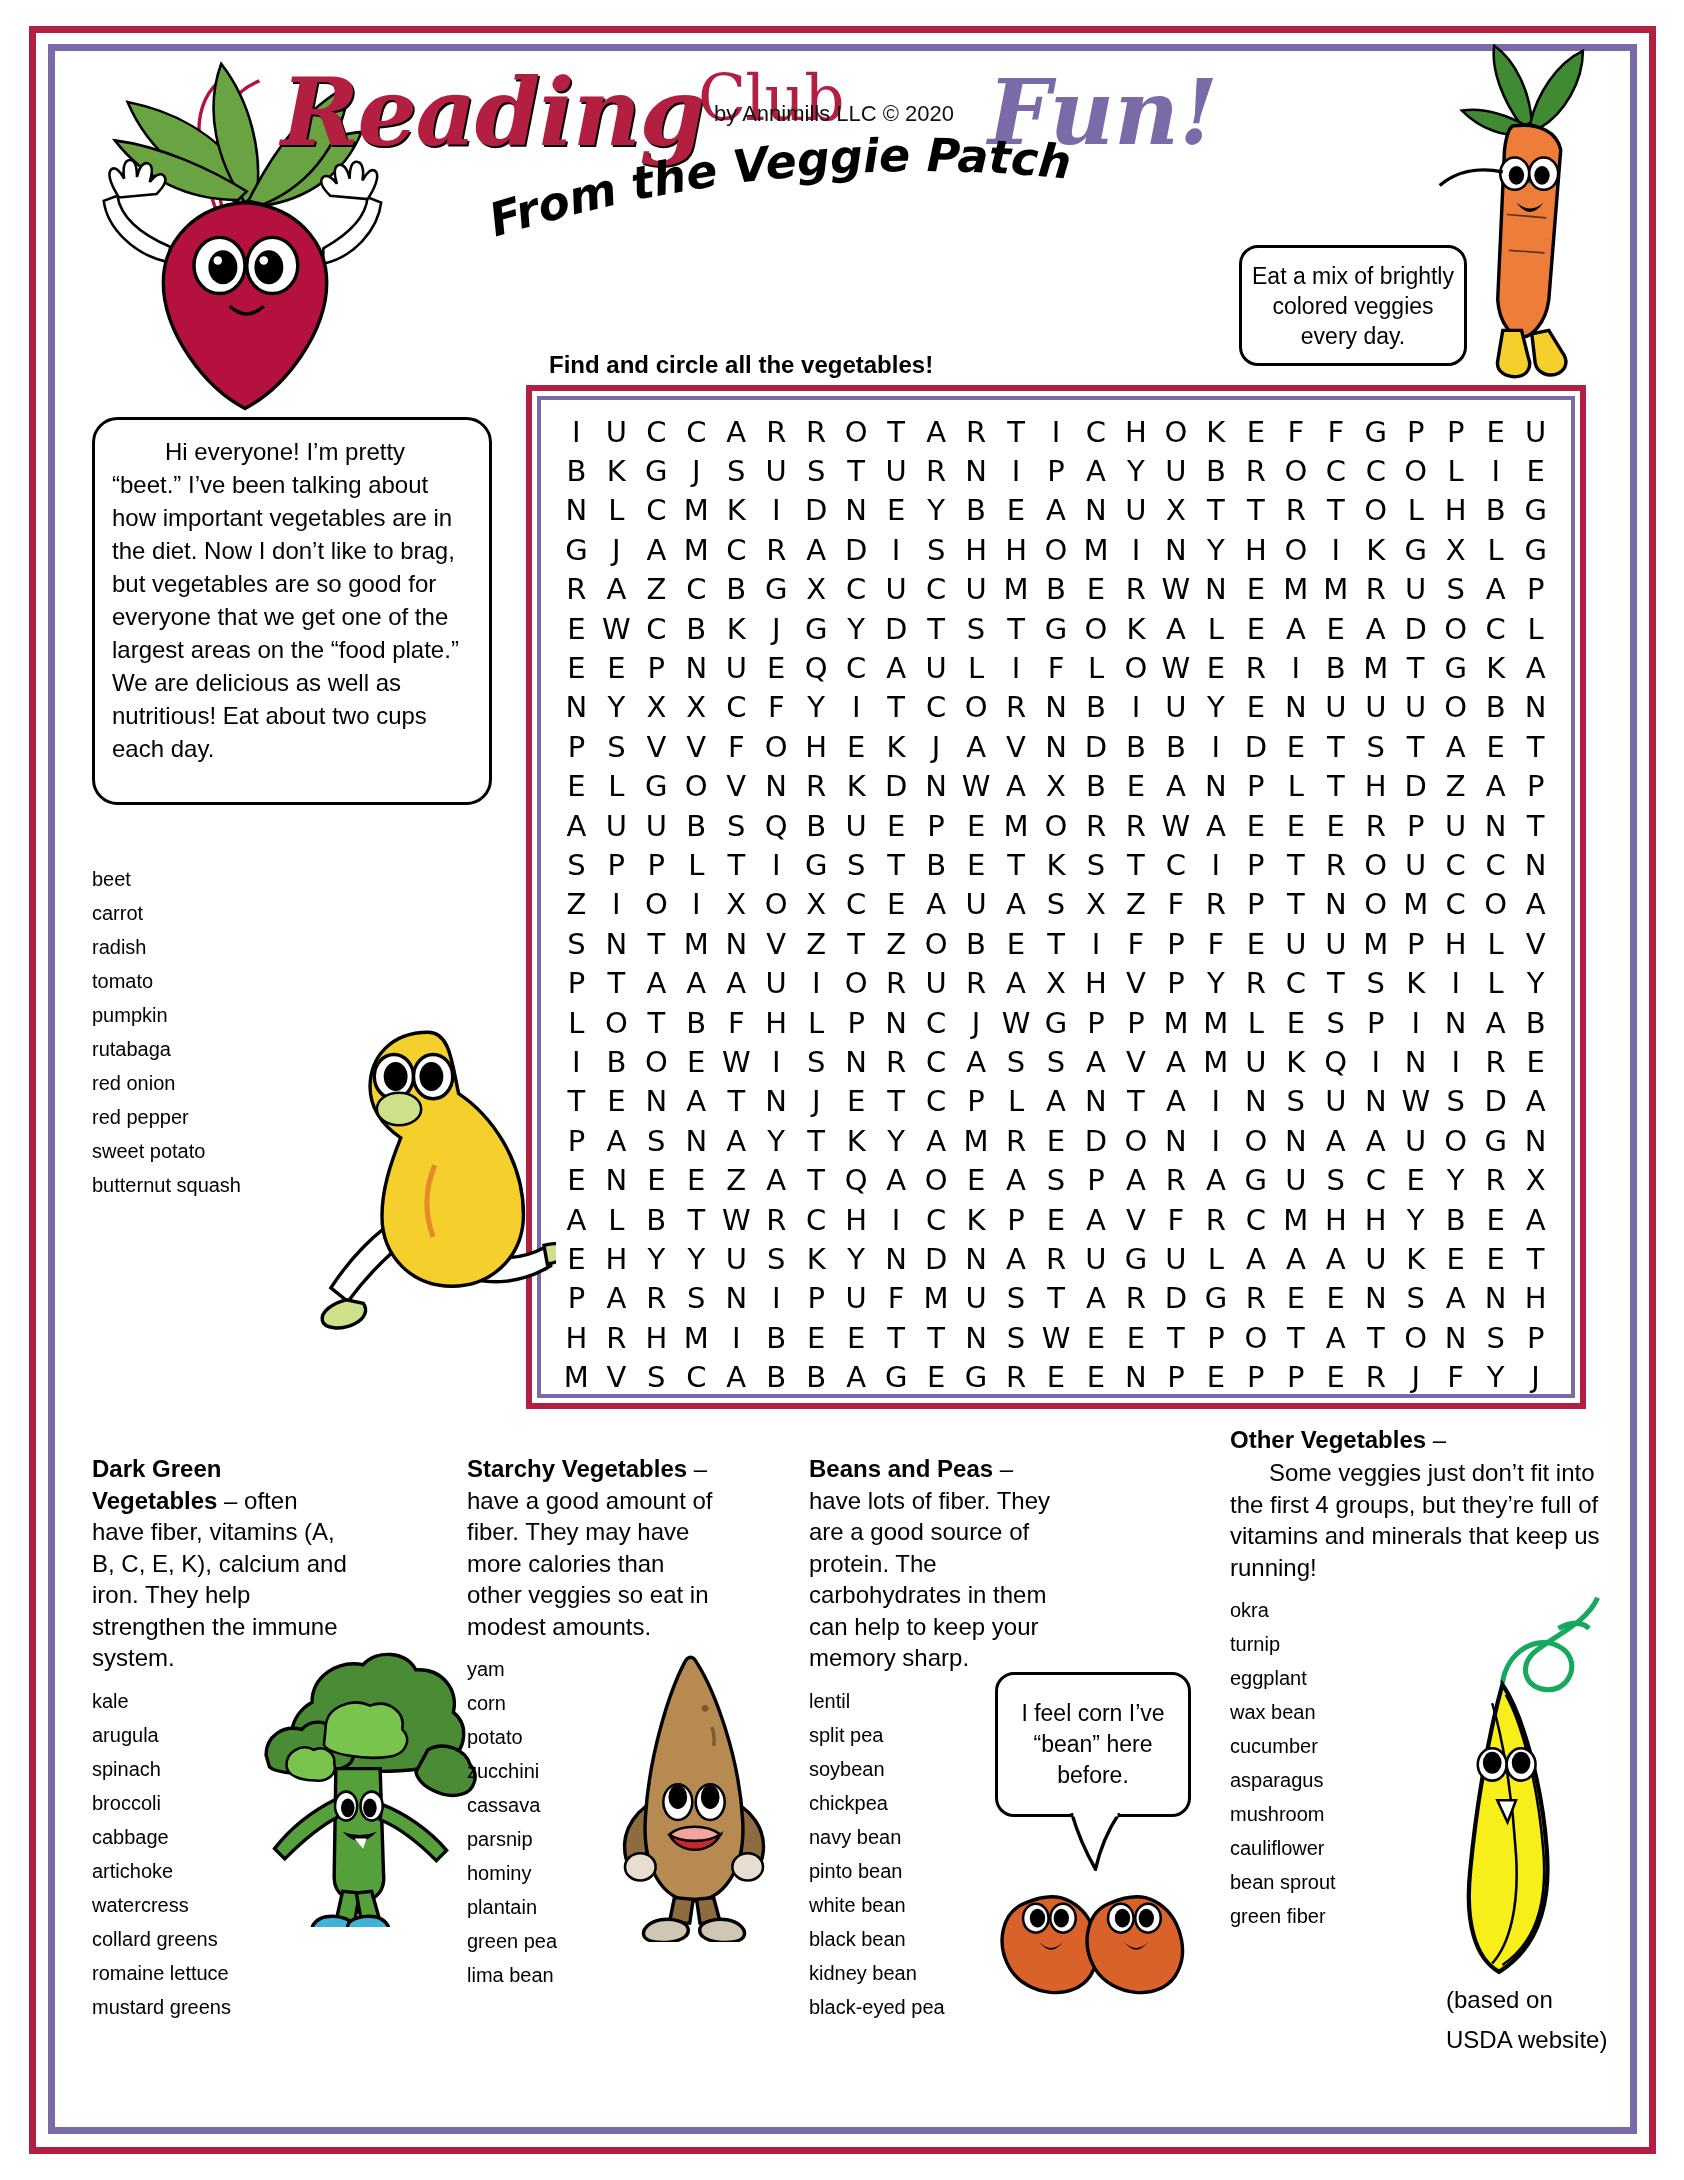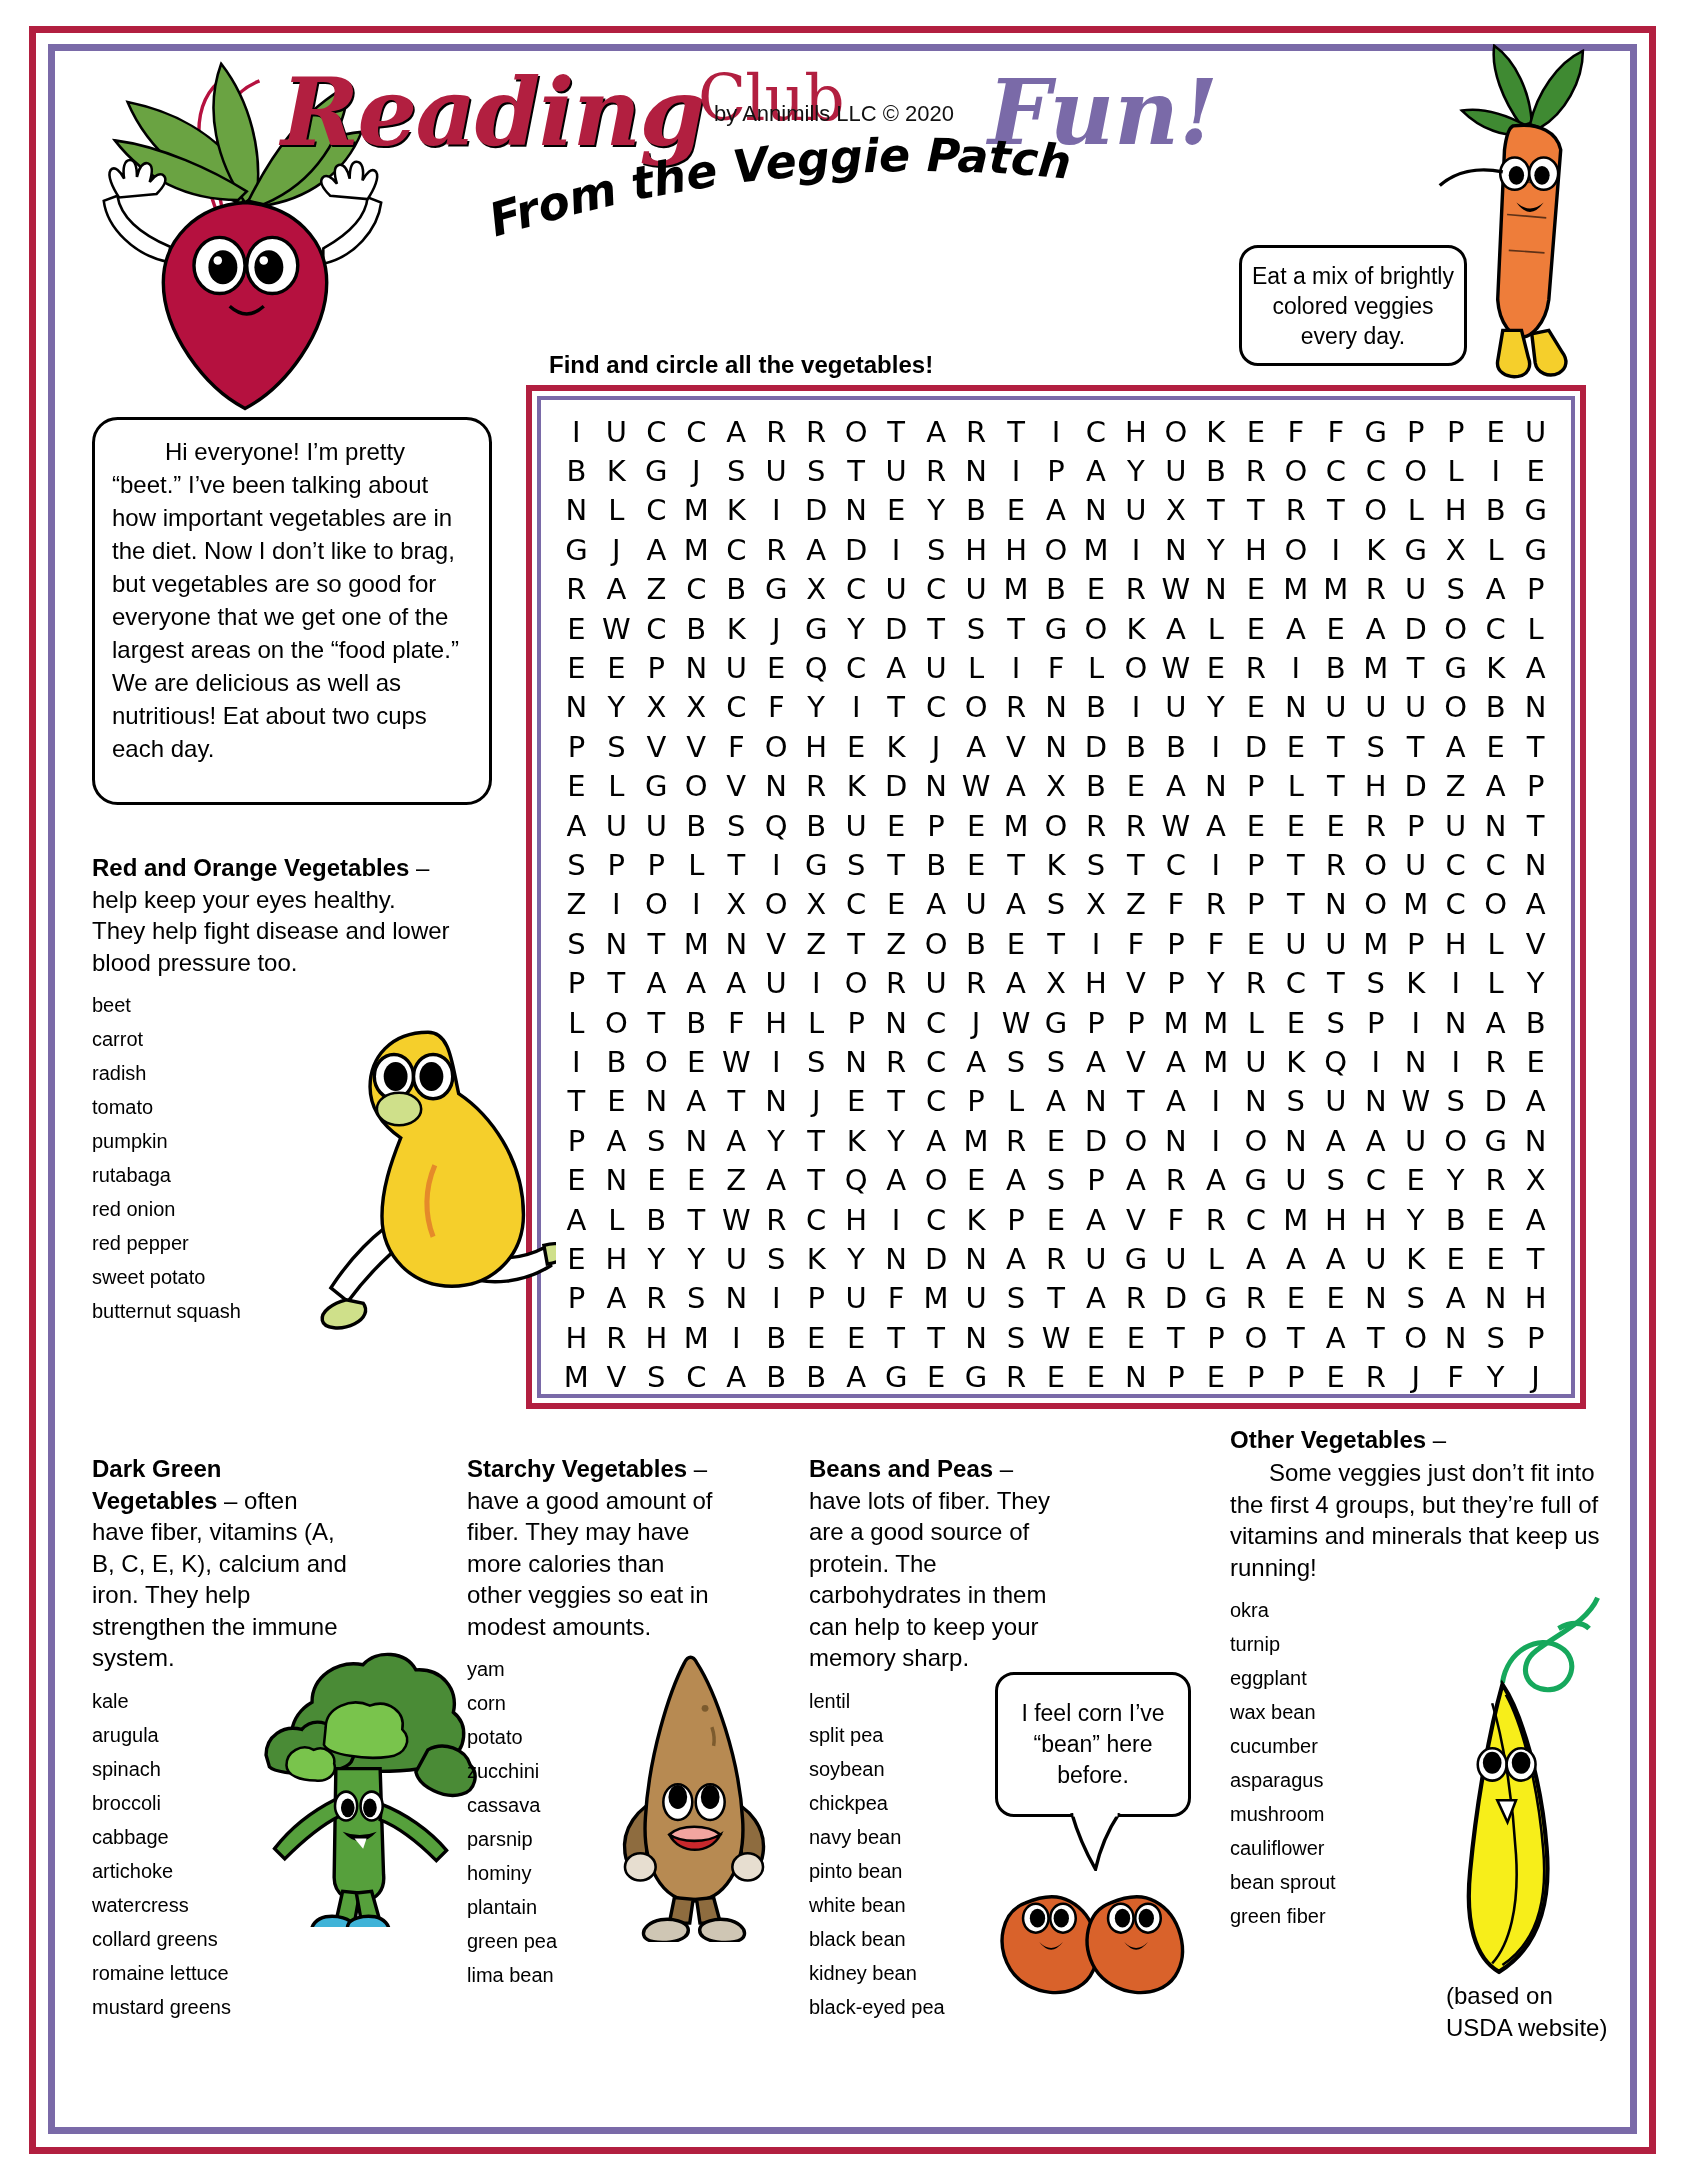--- a/index.html
+++ b/index.html
@@ -201,21 +201,21 @@
   #cat-starchy { left: 467px; top: 1453px; width: 247px; }
   #cat-beans { left: 809px; top: 1453px; width: 256px; }
   #cat-other { left: 1230px; top: 1424px; width: 383px; }
   #cat-other .cat-desc { text-indent: 39px; }
 
   #usda-note {
     position: absolute;
     left: 1446px; top: 1980px;
     width: 170px;
     font-size: 24px;
-    line-height: 32px;
+    line-height: 40px;
   }
 
   
   .illus { position: absolute; }
   #beet-illus   { left: 68px;  top: 51px;  width: 400px; height: 366px; }
   #carrot-illus { left: 1421px; top: 44px; width: 213px; height: 341px; }
   #squash-illus { left: 300px; top: 1005px; width: 256px; height: 392px; }
   #broccoli-illus { left: 230px; top: 1646px; width: 256px; height: 281px; }
   #potato-illus { left: 596px;  top: 1652px; width: 196px; height: 290px; }
   #beans-illus  { left: 995px; top: 1874px; width: 204px; height: 136px; }
@@ -942,23 +942,20 @@
           <span>R</span>
           <span>J</span>
           <span>F</span>
           <span>Y</span>
           <span>J</span>
         </div>
     </div>
   </div>
 
   <div class="cat-block" id="cat-red">
-    <div class="cat-head">
-      <b>Red and Orange Vegetables</b><span> – </span><span>help keep your eyes healthy. They help fight disease and lower blood pressure too.</span>
-    </div>
     <ul class="cat-list" id="list-red">
         <li>beet</li>
         <li>carrot</li>
         <li>radish</li>
         <li>tomato</li>
         <li>pumpkin</li>
         <li>rutabaga</li>
         <li>red onion</li>
         <li>red pepper</li>
         <li>sweet potato</li>

